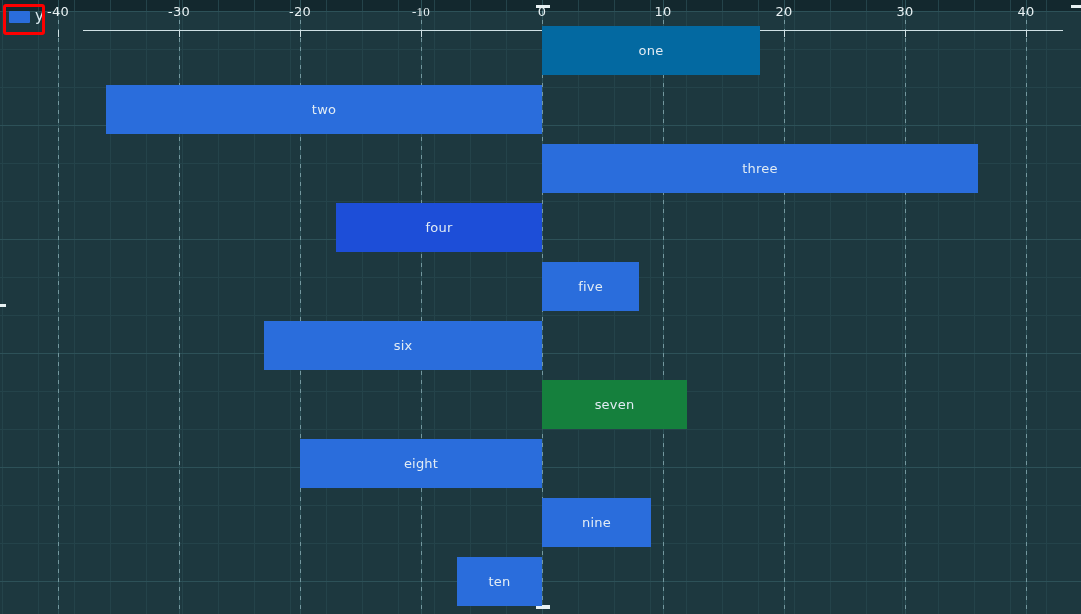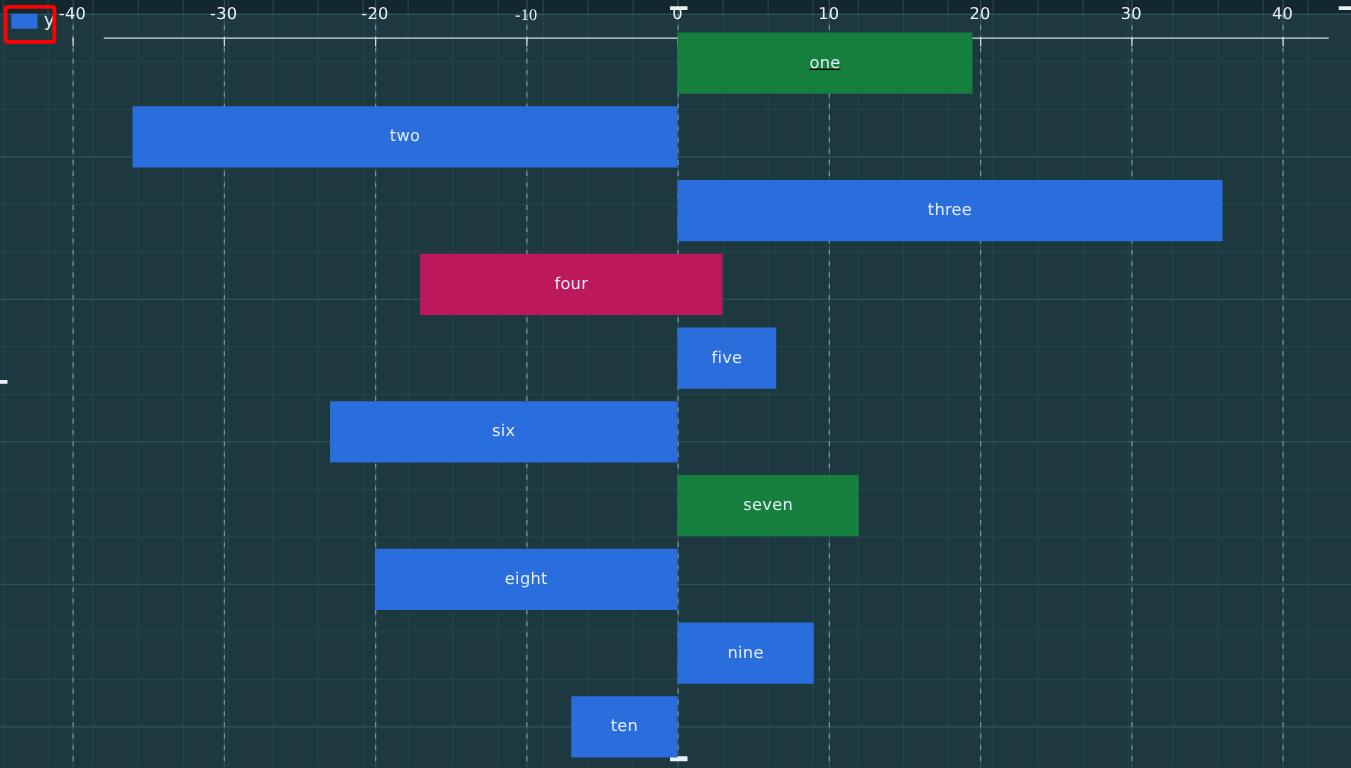--- a/index.html
+++ b/index.html
@@ -259,33 +259,33 @@
       <div class="axis-tick" style="left: 1026px;"></div>
       <div class="axis-label" style="left: 1026px;">40</div>
     </div>
 
   <div class="edge-tick top" style="left:536px; top:5px;"></div>
   <div class="edge-tick bottom" style="left:536px; top:605px;"></div>
   <div class="edge-tick left" style="left:0px;  top:304px;"></div>
   <div class="edge-tick right" style="left:1071px; top:5px;"></div>
 
   <div class="bars-layer" id="bars-layer">
-      <div class="bar" style="left: 542px; width: 236px; top: 26px; height: 49px; background: #15803d; text-decoration: underline;">
+      <div class="bar" style="left: 542px; width: 218px; top: 26px; height: 49px; background: #0369a1;">
         <span class="bar-label">one</span>
       </div>
       <div class="bar" style="left: 106px; width: 436px; top: 85px; height: 49px; background: rgb(42, 109, 220);">
         <span class="bar-label">two</span>
       </div>
       <div class="bar" style="left: 542px; width: 436px; top: 144px; height: 49px; background: rgb(42, 109, 220);">
         <span class="bar-label">three</span>
       </div>
-      <div class="bar" style="left: 336px; width: 242px; top: 203px; height: 49px; background: #be185d;">
+      <div class="bar" style="left: 336px; width: 206px; top: 203px; height: 49px; background: #1d4ed8;">
         <span class="bar-label">four</span>
       </div>
-      <div class="bar" style="left: 542px; width: 79px; top: 262px; height: 49px; background: rgb(42, 109, 220);">
+      <div class="bar" style="left: 542px; width: 97px; top: 262px; height: 49px; background: rgb(42, 109, 220);">
         <span class="bar-label">five</span>
       </div>
       <div class="bar" style="left: 264px; width: 278px; top: 321px; height: 49px; background: rgb(42, 109, 220);">
         <span class="bar-label">six</span>
       </div>
       <div class="bar" style="left: 542px; width: 145px; top: 380px; height: 49px; background: #15803d;">
         <span class="bar-label">seven</span>
       </div>
       <div class="bar" style="left: 542px; width: 109px; top: 498px; height: 49px; background: rgb(42, 109, 220);">
         <span class="bar-label">nine</span>

